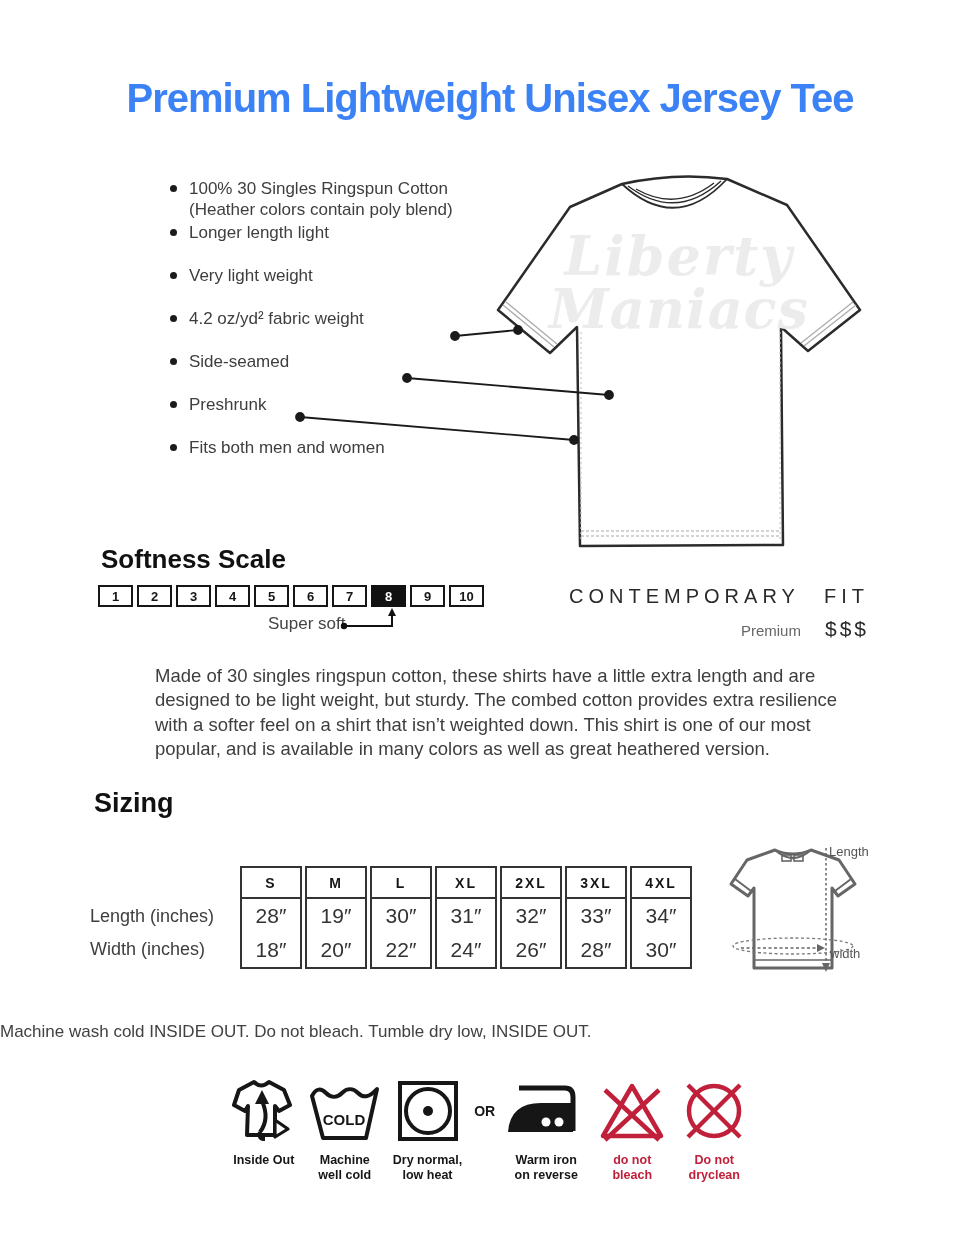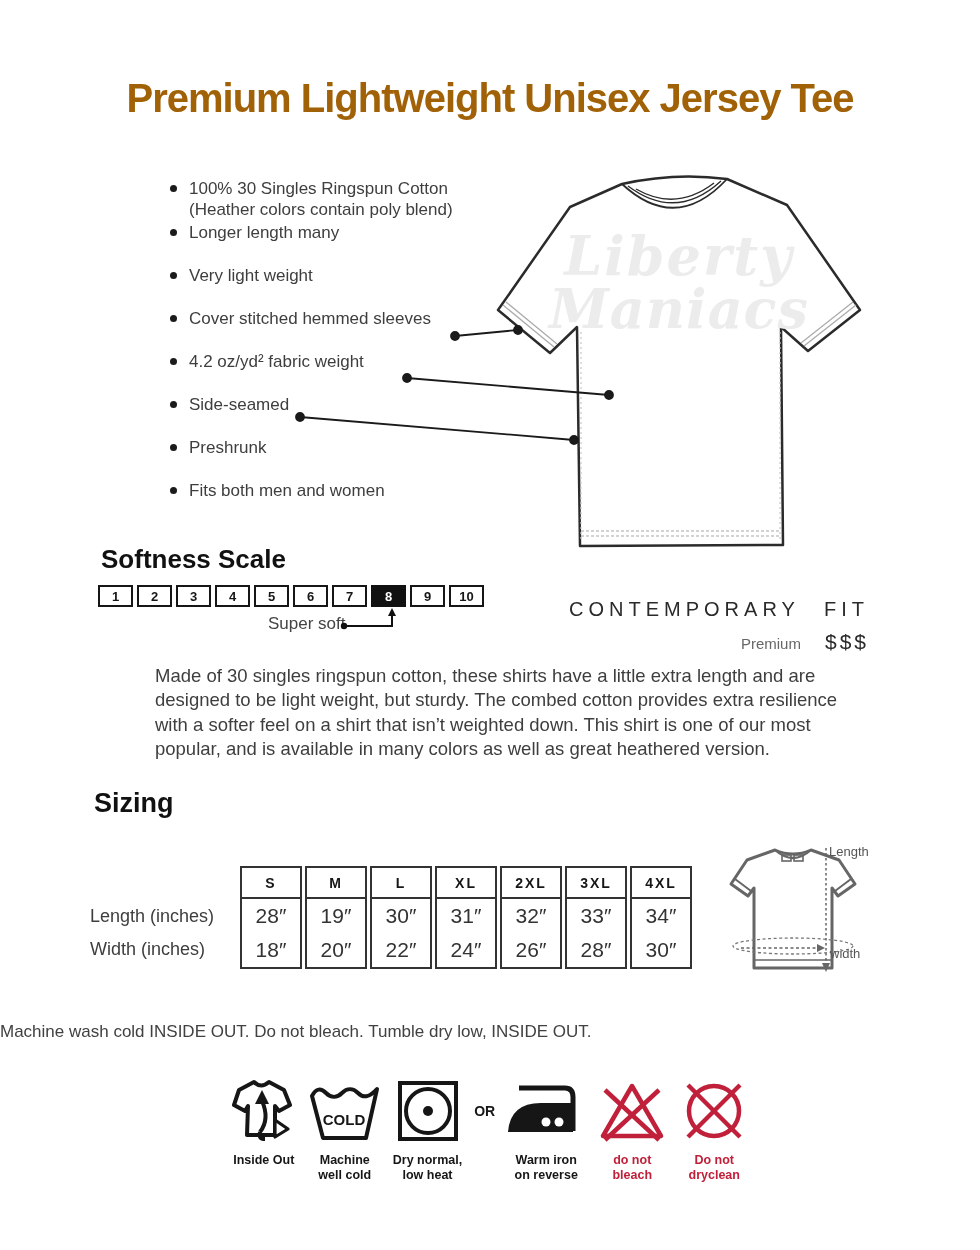--- a/index.html
+++ b/index.html
@@ -1,21 +1,21 @@
 <!DOCTYPE html>
 <html><head>
 <meta charset="utf-8">
 <style>
   * { margin:0; padding:0; box-sizing:border-box; }
   html,body { background:#ffffff; }
   body { font-family:"Liberation Sans", sans-serif; color:#1b1b1b; }
   .page { position:relative; width:980px; height:1250px; background:#fff; overflow:hidden; }
 
   .title { position:absolute; top:76px; left:0; width:100%; text-align:center;
-           font-size:40px; font-weight:bold; letter-spacing:-1px; color:#a16207; }
+           font-size:40px; font-weight:bold; letter-spacing:-1px; color:#3b82f6; }
 
   
   .hero { position:absolute; top:160px; left:0; width:980px; height:400px; }
   .hero svg.overlay { position:absolute; top:0; left:0; pointer-events:none; }
   .features { position:absolute; top:18px; left:170px; width:330px; list-style:none; }
   .features li { position:relative; padding-left:19px; font-size:17px; line-height:21px;
                  color:#3e3e3e; margin-bottom:22px; white-space:pre-line; }
   .features li:first-child { margin-bottom:2px; }
   .features li::before { content:""; position:absolute; left:0; top:7px; width:7px; height:7px;
                  border-radius:50%; background:#1b1b1b; }
@@ -25,21 +25,21 @@
                  letter-spacing:0px; color:#111; }
   .scale { position:absolute; top:585px; left:98px; display:flex; gap:4px; }
   .scale-box { width:35px; height:22px; border:2px solid #161616; background:#fff;
                  display:flex; align-items:center; justify-content:center;
                  font-size:13px; font-weight:bold; color:#161616; }
   .scale-box.active { background:#111; border-color:#111; color:#fff; }
   .super-soft { position:absolute; top:614px; left:268px; font-size:17px; color:#444; }
   .super-arrow { position:absolute; top:608px; left:338px; }
 
   
-  .fit { position:absolute; top:598px; right:111px; text-align:right; }
+  .fit { position:absolute; top:585px; right:111px; text-align:right; }
   .fit-label { font-size:20px; letter-spacing:5px; word-spacing:14px; color:#2a2a2a; }
   .fit-row { margin-top:9px; display:flex; justify-content:flex-end; align-items:baseline; gap:24px; }
   .fit-tier { font-size:15px; color:#666; }
   .fit-price { font-size:21px; color:#2a2a2a; letter-spacing:3px; }
 
   .description { position:absolute; top:664px; left:155px; width:695px; font-size:18.5px;
                  line-height:1.32; color:#3e3e3e; }
 
   
   .sizing-heading { position:absolute; top:788px; left:94px; font-size:27px; font-weight:bold; color:#111; }
@@ -112,23 +112,22 @@
           <circle cx="609" cy="235" r="4"></circle>
         <line x1="300" y1="257" x2="574" y2="280"></line>
         <circle cx="300" cy="257" r="4"></circle>
           <circle cx="574" cy="280" r="4"></circle>
       </g>
     </svg>
 
     <ul class="features">
       <li>100% 30 Singles Ringspun Cotton
 (Heather colors contain poly blend)</li>
-      <li>Longer length many</li>
+      <li>Longer length light</li>
       <li>Very light weight</li>
-      <li>Cover stitched hemmed sleeves</li>
       <li>4.2 oz/yd² fabric weight</li>
       <li>Side-seamed</li>
       <li>Preshrunk</li>
       <li>Fits both men and women</li>
     </ul>
   </div>
 
   <h2 class="softness-heading">Softness Scale</h2>
 
   <div class="scale">

